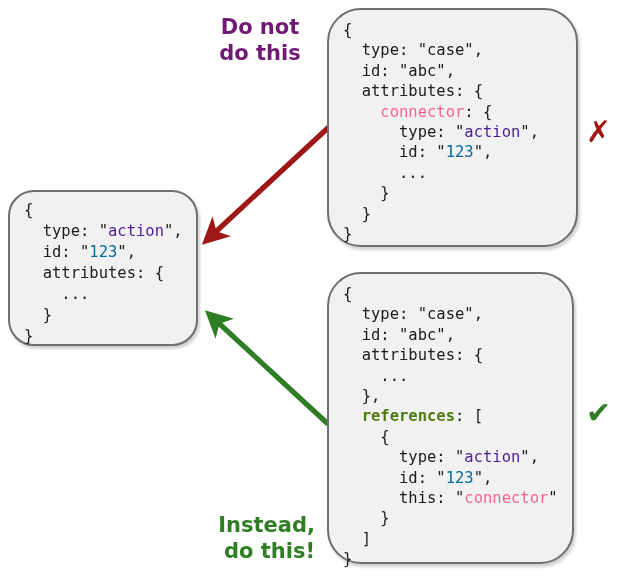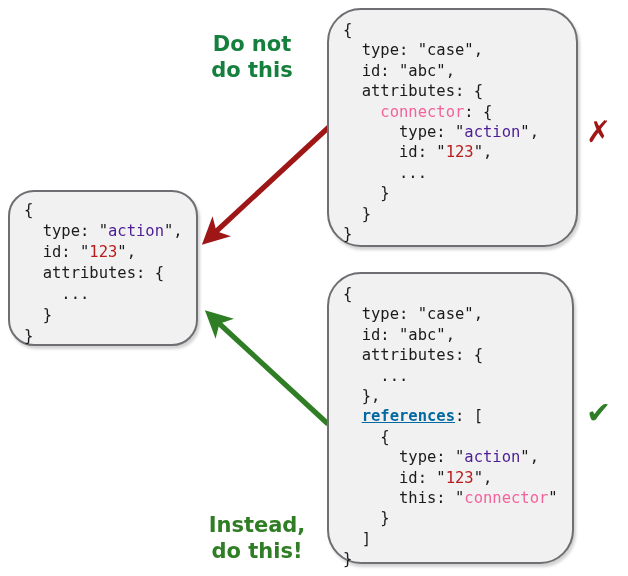--- a/index.html
+++ b/index.html
@@ -53,37 +53,37 @@
   
   #box-left   { left: 8px;   top: 190px; width: 190px;  height: 156px; border-radius: 26px; padding-top: 8px;}
   #box-left pre { font-size: 15.5px; line-height: 21px; }
 
   #box-bad    { left: 327px; top: 8px;   width: 251px;  height: 239px; }
   #box-good   { left: 327px; top: 272px; width: 247px;  height: 292px; }
 
   
   .s-key-pink  { color: #f4629b; }
   .s-str-blue  { color: #4c1d95; }
-  .s-str-orng  { color: #b91c1c; }
+  .s-str-orng  { color: #0369a1; }
   .s-str-pink  { color: #f4629b; }
-  .s-bold      { font-weight: bold; color: #0369a1; text-decoration: underline; }
+  .s-bold      { font-weight: bold; color: #4d7c0f; }
   .s-punct     { color: #1b1b1b; }
 
   
   .caption {
     position: absolute;
     font-family: "DejaVu Sans", sans-serif;
     font-weight: bold;
     font-size: 21px;
     line-height: 26px;
     text-align: center;
     white-space: pre-line;
   }
-  #caption-bad  { left: 188px; top: 14px;  width: 128px; color: #15803d; margin-top: 17px; }
-  #caption-good { left: 188px; top: 512px; width: 138px; color: #2f7d24; }
+  #caption-bad  { left: 196px; top: 14px;  width: 128px; color: #701a75; }
+  #caption-good { left: 177px; top: 512px; width: 138px; color: #2f7d24; text-align: right; }
 
   
   .mark {
     position: absolute;
     font-family: "DejaVu Sans", sans-serif;
     font-weight: bold;
     font-size: 30px;
     line-height: 30px;
   }
   #mark-x     { left: 586px; top: 117px; color: #9e1616; font-style: italic; }

